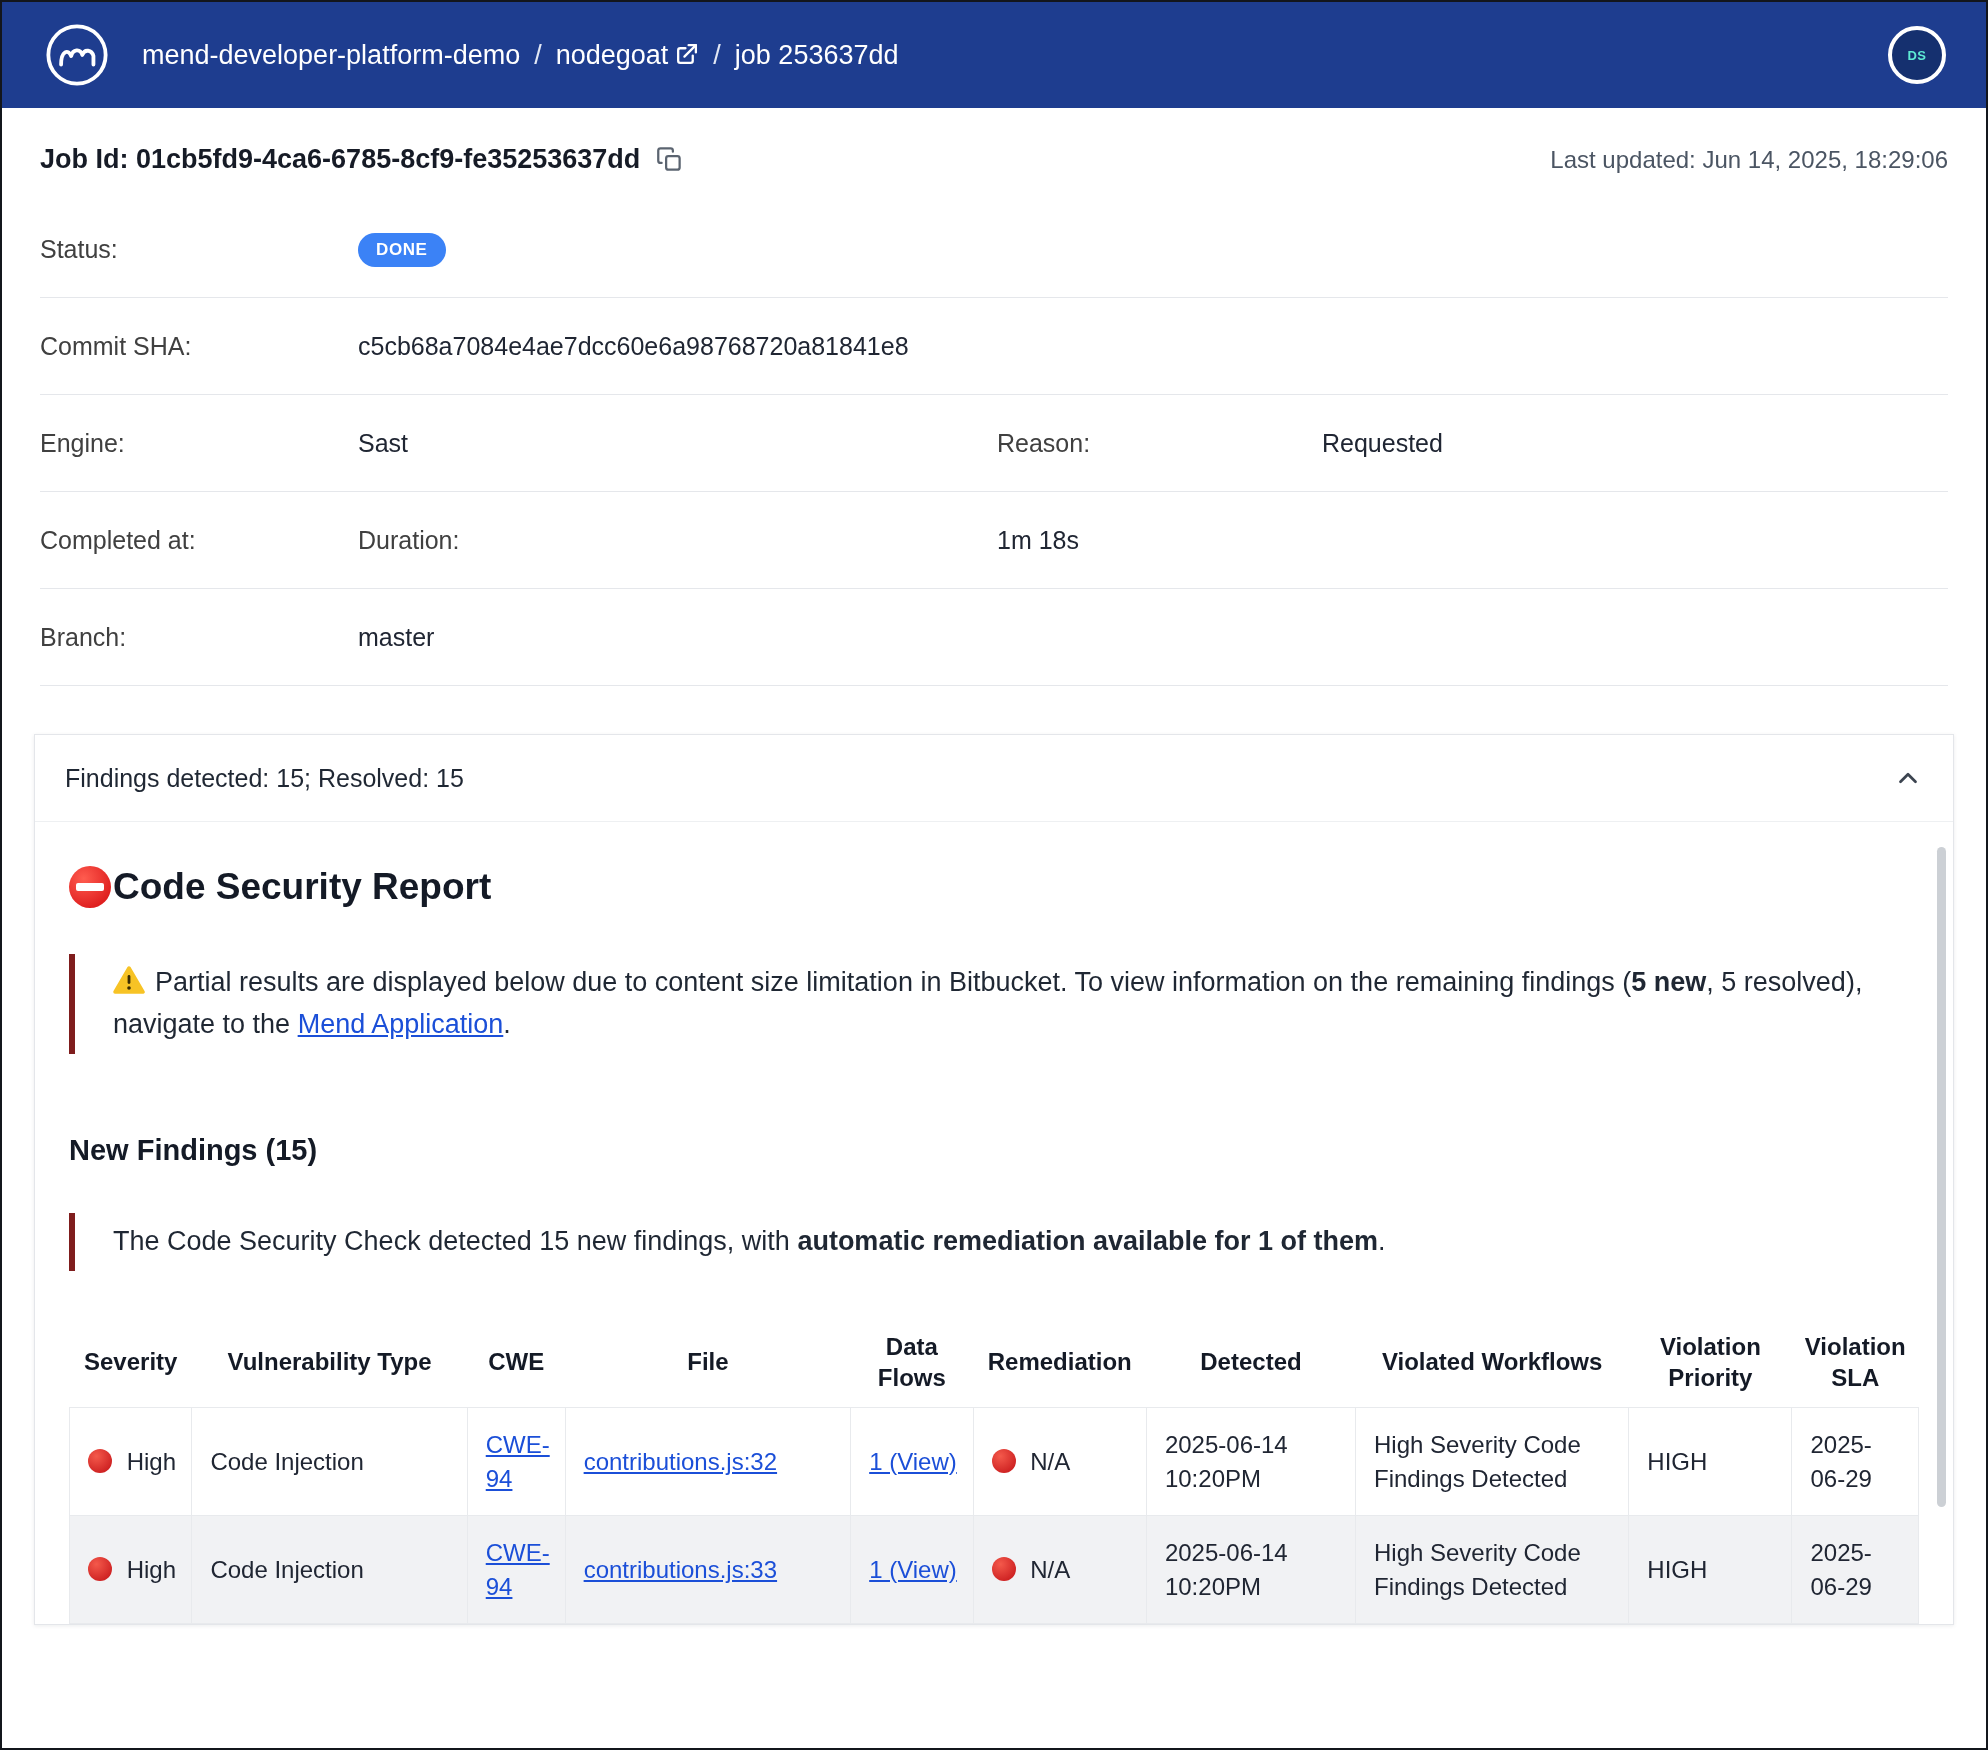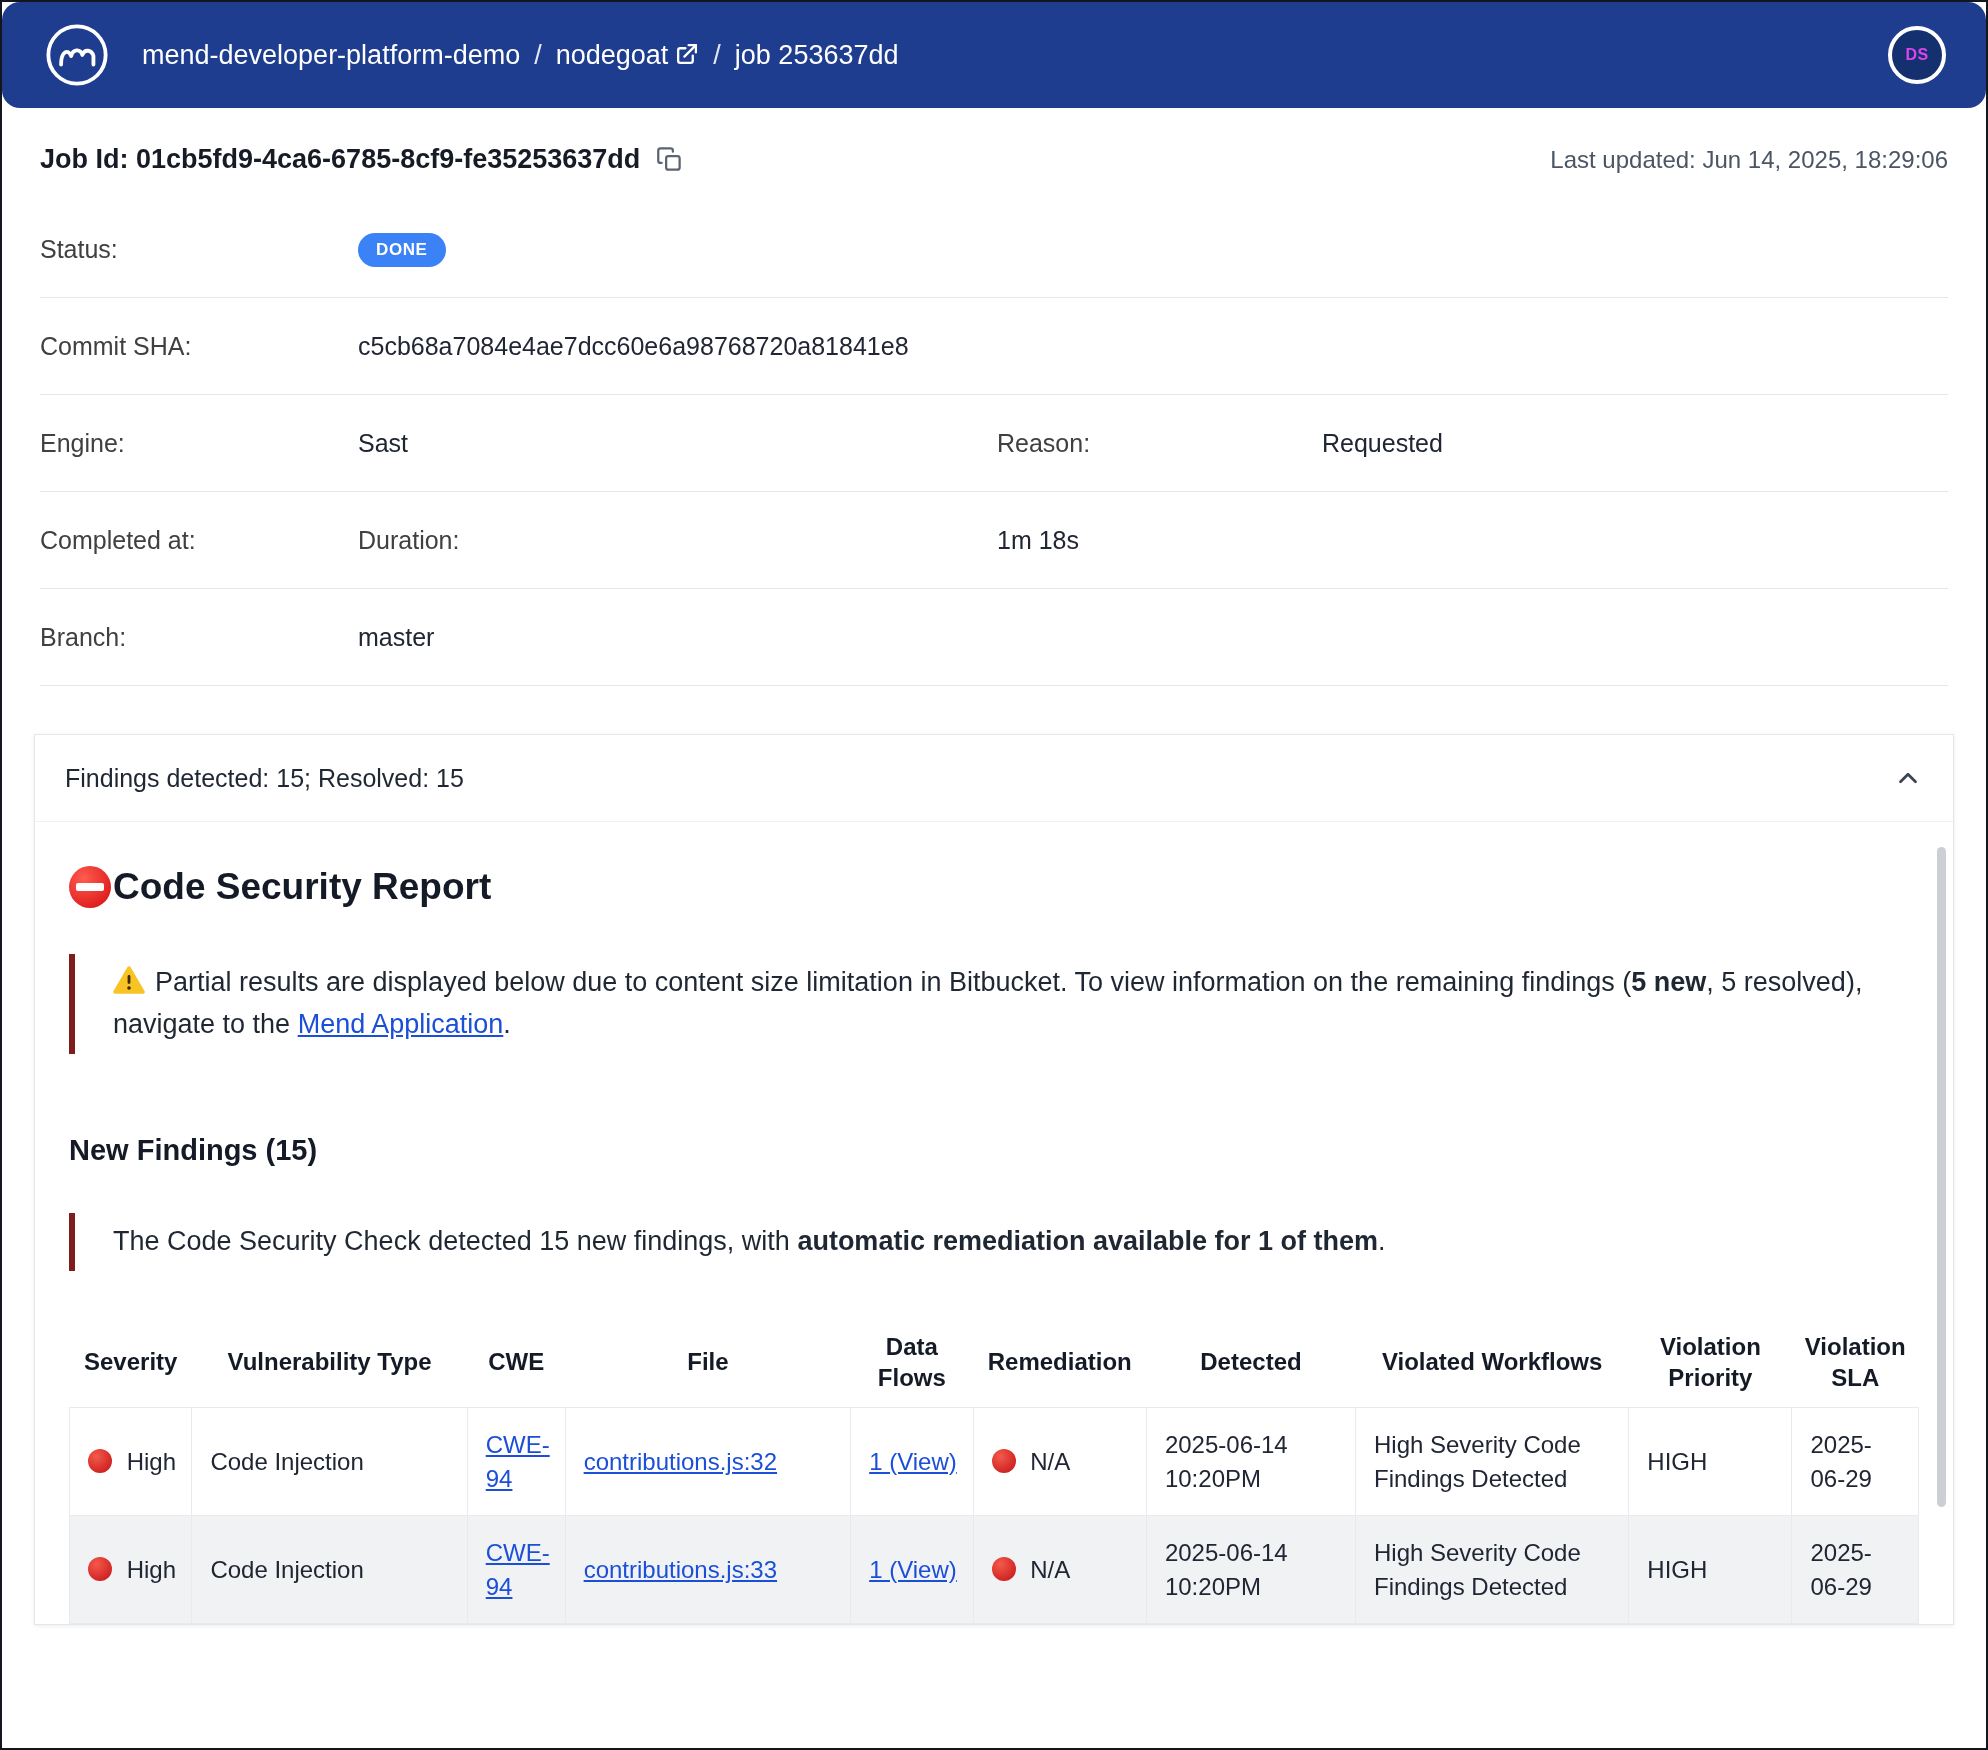--- a/index.html
+++ b/index.html
@@ -20,35 +20,34 @@
   }
 
   
   .navbar {
     height: 106px;
     background: #1e3d8f;
     display: flex;
     align-items: center;
     padding: 0 40px;
     color: #fff;
-    border-radius: 18px;
   }
   .logo-wrap { width: 70px; height: 70px; margin-right: 30px; cursor: pointer; flex: 0 0 auto; }
   .breadcrumb { display: flex; align-items: center; gap: 14px; font-size: 27px; color: #ffffff; }
   .breadcrumb a { color: #fff; text-decoration: none; cursor: pointer; }
   .crumb-sep { color: #e3e8f5; }
   .ext-icon { margin-left: 6px; vertical-align: -3px; }
   .nav-spacer { flex: 1; }
   .avatar {
     width: 58px; height: 58px;
     border-radius: 50%;
     border: 4px solid #ffffff;
     background: #15306f;
-    color: #d946ef;
-    font-size: 16px; font-weight: 700; letter-spacing: .5px;
+    color: #5eead4;
+    font-size: 13px; font-weight: 700; letter-spacing: .5px;
     display: flex; align-items: center; justify-content: center;
     cursor: pointer;
     flex: 0 0 auto;
   }
 
   
   .details { padding: 0 38px; }
   .job-header {
     display: flex; align-items: center; justify-content: space-between;
     padding: 36px 0 26px 0;

